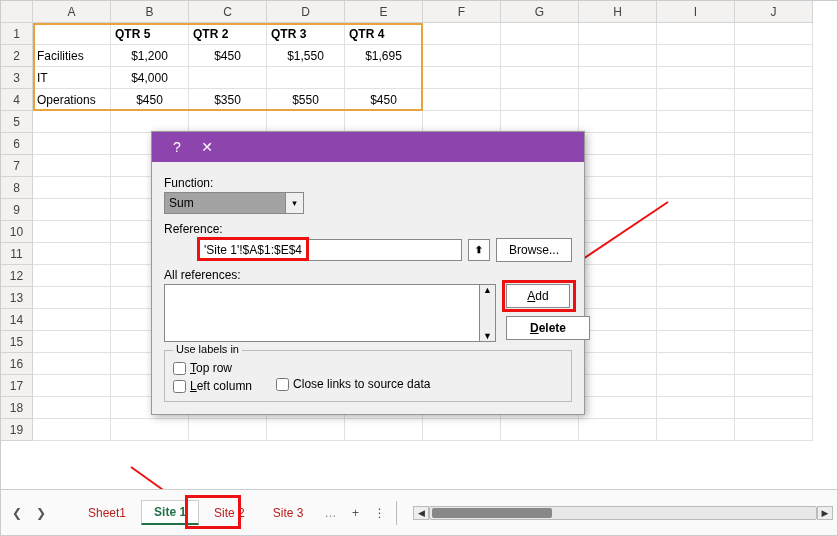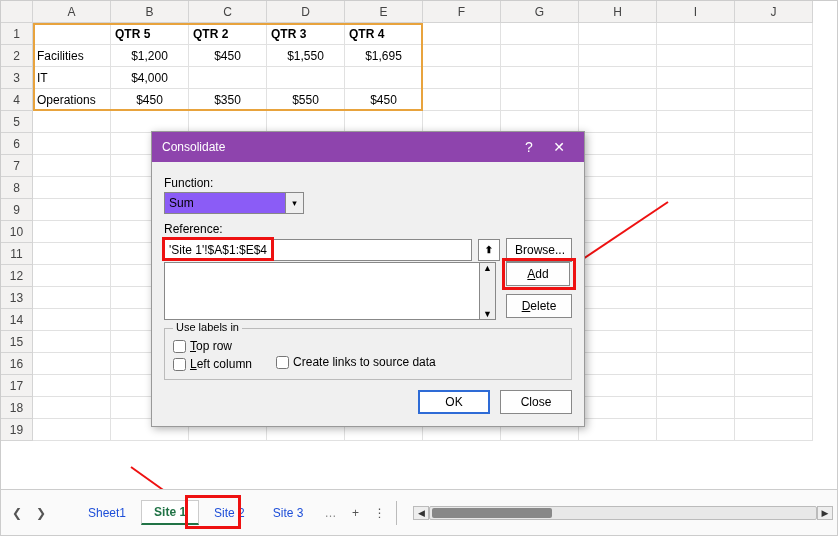--- a/index.html
+++ b/index.html
@@ -66,33 +66,33 @@
   .dlg-footer { display:flex; justify-content:flex-end; gap:10px; margin-top:10px;}
   .ok-btn { border:2px solid #2e6bd6; background:#fff; width:72px; color:#000;}
   .redbox-add { position:absolute; border:3px solid #e11; pointer-events:none; }
   svg.arrow { position:absolute; pointer-events:none; }
   .tabs-bar {
     position:absolute; left:0; bottom:0; height:46px; width:838px;
     border-top:1px solid #ccc; background:#fafafa;
     display:flex; align-items:center; padding:0 6px; gap:4px;
   }
   .nav-btn { width:20px; height:24px; display:flex; align-items:center; justify-content:center; color:#555; cursor:pointer;}
-  .tab { padding: 4px 12px; border:1px solid transparent; cursor:pointer; color:#1d4ed8; position:relative;}
+  .tab { padding: 4px 12px; border:1px solid transparent; cursor:pointer; color:#b91c1c; position:relative;}
   .tab.active { background:#fff; border:1px solid #ccc; border-bottom:2px solid #217346; color:#217346; font-weight:bold;}
   .tab-add { width:22px; text-align:center; cursor:pointer; color:#555;}
   .more-dots { width:18px; text-align:center; color:#555; }
   .sep-v { width:1px; height:24px; background:#bbb; margin:0 4px;}
   .hscroll { flex:1; display:flex; align-items:center; margin-left:8px;}
   .scrollbar-track { flex:1; height:14px; background:#e8e8e8; border:1px solid #bbb; position:relative; border-radius:2px;}
   .scrollbar-thumb { position:absolute; left:2px; top:1px; width:120px; height:10px; background:#888; border-radius:2px;}
   .scroll-arrow { width:16px; height:14px; border:1px solid #bbb; background:#eee; text-align:center; line-height:12px; font-size:9px; color:#333;}
   .redbox-tab { position:absolute; border:3px solid #e11; pointer-events:none; }
   .dropdown-btn { width:18px; height:22px; border:1px solid #888; border-left:none; background:#efefef; text-align:center; line-height:20px; font-size:9px;}
   .fn-wrap { display:flex; }
-  .fn-display { width:122px; height:22px; border:1px solid #888; background:#8b5cf6; padding:0 4px; line-height:20px; }
+  .fn-display { width:122px; height:22px; border:1px solid #888; background:#a3a3a3; padding:0 4px; line-height:20px; }
   .underline-letter { text-decoration: underline; }
 </style>
 </head>
 <body>
 
 <div class="grid">
   <div class="col-headers">
     <div class="corner"></div>
   <div class="col-h">A</div>
       <div class="col-h">B</div>
@@ -377,82 +377,78 @@
   <defs>
       <marker id="ah3" markerWidth="8" markerHeight="8" refX="6" refY="3" orient="auto">
         <path d="M0,0 L7,3 L0,6 Z" fill="#e11"></path>
       </marker>
     </defs>
   <line x1="6" y1="6" x2="62" y2="46" stroke="#e11" stroke-width="2" marker-end="url(#ah3)"></line>
 </svg>
 
 <div class="dialog">
   <div class="titlebar">
-    <span class="title">Consolidate</span>
     <span class="help">?</span>
     <span class="close">✕</span>
   </div>
   <div class="dlg-body">
     <div class="label">Function:</div>
     <div class="fn-wrap">
       <div class="fn-display">Sum</div>
       <div class="dropdown-btn">▾</div>
     </div>
 
     <div class="label" style="margin-top:8px;">Reference:</div>
     <div class="ref-wrap">
-      <div style="position:relative; flex:1; display:flex;">
+      <div style="position:relative; flex:1; display:flex;margin-left:35px;">
         <input class="ref-input" value="'Site 1'!$A$1:$E$4" style="">
         <div class="redbox-add" style="left:-2px; top:-2px; width:112px; height:24px;"></div>
       </div>
       <div class="collapse-btn">🠭</div>
-      <button class="btn" style="width:66px;"><span>Browse...</span></button>
-    </div>
-
+      <button class="btn" style="width:76px;"><span>Browse...</span></button>
+    </div>
+
+    <div class="label" style="margin-top:6px;">All references:</div>
     <div style="display:flex; gap:10px; align-items:flex-start;">
       <div style="display:flex;">
         <div class="list-box"></div>
         <div style="width:16px; height:58px; border:1px solid #888; border-left:none; background:#efefef; display:flex; flex-direction:column; justify-content:space-between; align-items:center; font-size:9px;">
             <span>▲</span>
             <span>▼</span>
           </div>
       </div>
       <div class="side-btns">
         <div style="position:relative;">
           <button class="btn" style="width:51px;"><span class="underline-letter">A</span><span>dd</span></button>
           <div class="redbox-add" style="left:-4px; top:-4px; width:74px; height:32px;"></div>
         </div>
-        <button class="btn" style="width:66px;"><span class="underline-letter">D</span><span>elete</span></button>
+        <button class="btn" style="width:84px;font-weight:bold;"><span class="underline-letter">D</span><span>elete</span></button>
       </div>
     </div>
 
     <div class="section-box">
       <span class="legend">Use labels in</span>
       <div style="display:flex; gap:24px; align-items:flex-start;">
         <div>
           <div class="cb-row">
               <input type="checkbox" style="">
               <span><span class="underline-letter">T</span>op row</span>
             </div>
           <div class="cb-row">
               <input type="checkbox" style="">
               <span><span class="underline-letter">L</span>eft column</span>
             </div>
         </div>
         <div class="cb-row" style="margin-top:20px;">
             <input type="checkbox" style="">
-            <span>Create links to source data</span>
+            <span>Close links to source data</span>
           </div>
       </div>
     </div>
 
-    <div class="dlg-footer">
-      <button class="btn ok-btn">OK</button>
-      <button class="btn" style="width:72px;">Close</button>
-    </div>
   </div>
 </div>
 
 <div class="tabs-bar">
   <div class="nav-btn">❮</div>
   <div class="nav-btn">❯</div>
   <div style="width:16px;"></div>
   <div id="tabs-holder" style="display:flex; align-items:center; gap:2px; position:relative;">
       <div class="tab">Sheet1</div>
       <div class="tab active">Site 1</div>

